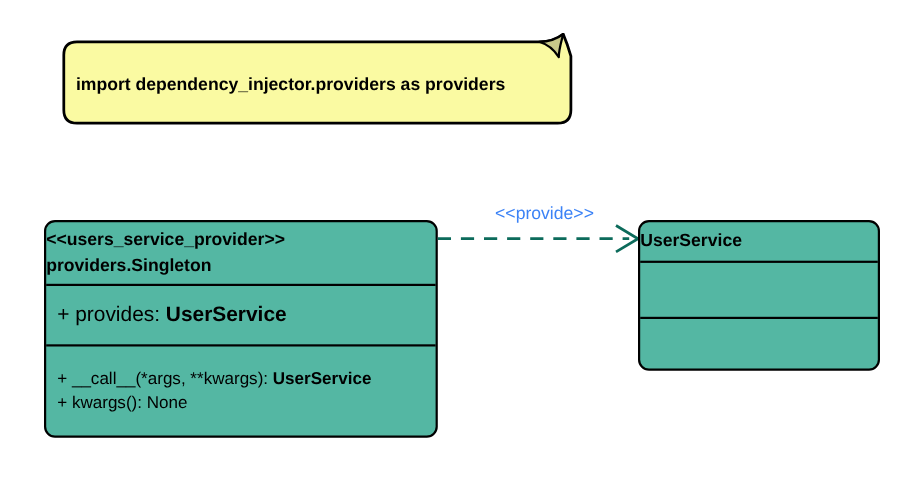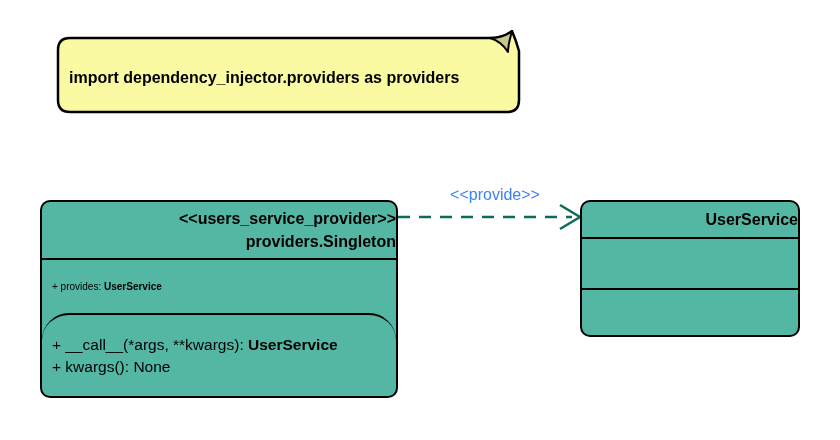--- a/index.html
+++ b/index.html
@@ -30,39 +30,39 @@
     border: 2px solid #000000;
     border-radius: 10px;
     box-sizing: border-box;
     display: flex;
     flex-direction: column;
   }
   .provider { left: 40px; top: 200px; width: 358px; height: 198px; }
   .service  { left: 580px; top: 200px; width: 220px; height: 137px; }
 
   .cls-header {
-    display: flex; flex-direction: column; justify-content: center; align-items: flex-end;
+    display: flex; flex-direction: column; justify-content: center; align-items: flex-start;
     text-align: center; font-weight: 700; font-size: 16px; line-height: 23px;
   }
   .provider .cls-header { height: 56px; }
   .service  .cls-header { height: 35px; }
 
   .compartment { border-top: 2px solid #000000; box-sizing: border-box; }
 
   .cls-attrs {
     height: 55px;
     display: flex; align-items: center;
     padding-left: 10px;
-    font-size: 10px;
+    font-size: 19px;
   }
   .cls-methods {
     flex: 1;
     display: flex; flex-direction: column; justify-content: center;
     padding-left: 10px;
-    font-size: 15.5px; line-height: 22px; border-radius: 27px;
+    font-size: 15.5px; line-height: 22px;
   }
   .member b { font-weight: 700; }
 
   .svc-attrs  { height: 51px; }
   .svc-methods { flex: 1; }
 
   
   .arrow-svg { position: absolute; left: 396px; top: 199px; width: 192px; height: 36px; }
   .arrow-label {
     position: absolute; left: 425px; top: 186px; width: 140px;

